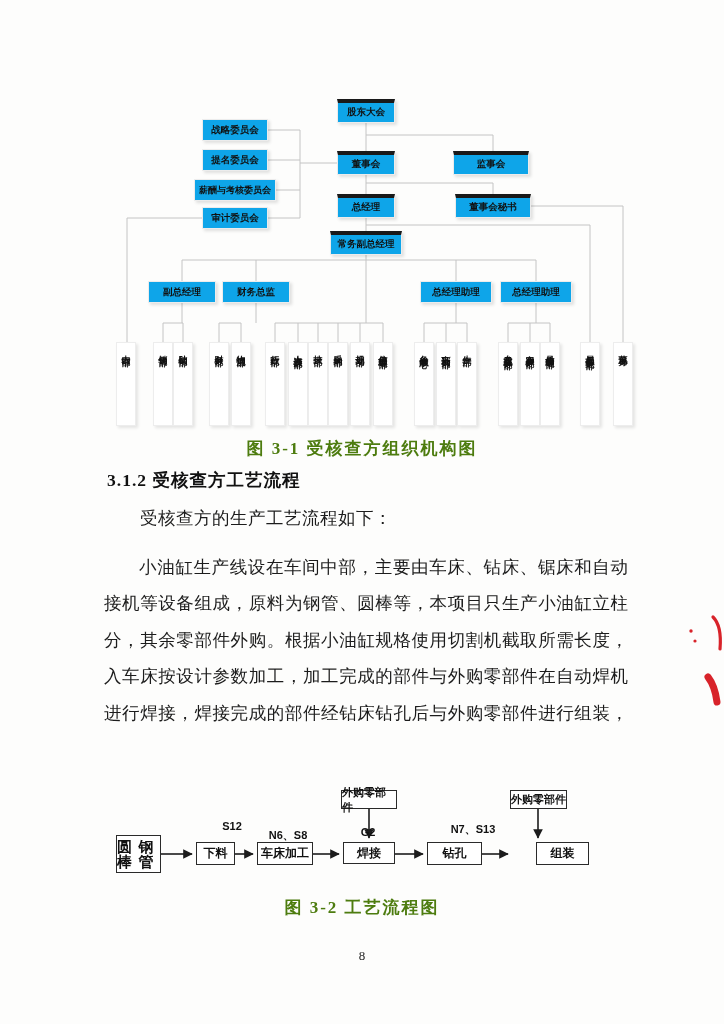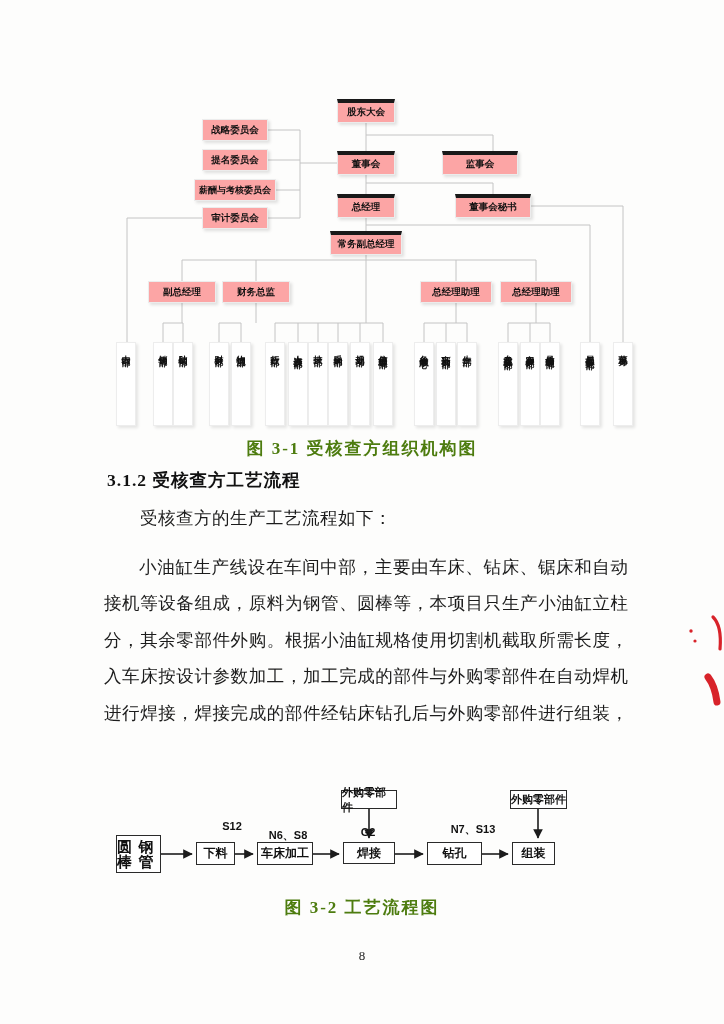--- a/index.html
+++ b/index.html
@@ -2,21 +2,21 @@
 <html><head>
 <meta charset="utf-8">
 <style>
   html,body{margin:0;padding:0;}
   body{width:724px;height:1024px;background:#fdfdfc;position:relative;overflow:hidden;
        font-family:"Liberation Serif",serif;color:#1c1c1c;}
 
   
   #orgchart{position:absolute;left:70px;top:95px;width:590px;height:345px;}
   #orgchart svg{position:absolute;left:0;top:0;}
-  .orgbox{position:absolute;background:#fca5a5;border:1px solid #ececec;
+  .orgbox{position:absolute;background:#0ea5e9;border:1px solid #ececec;
           box-shadow:2px 2px 3px rgba(0,0,0,.12);display:flex;align-items:center;justify-content:center;
           font:bold 9.5px "Liberation Sans",sans-serif;color:#111;white-space:nowrap;box-sizing:border-box;}
   .orgbox.topbar{border-top:4px solid #191919;}
   .slat{position:absolute;width:20px;height:84px;top:247px;background:#fff;border:1px solid #ededed;
         box-shadow:2px 2px 3px rgba(0,0,0,.10);display:flex;justify-content:center;padding-top:5px;
         box-sizing:border-box;font:bold 9px/1.12 "Liberation Sans",sans-serif;color:#111;}
   .slat span{writing-mode:vertical-rl;text-orientation:upright;letter-spacing:1px;}
 
   
   .caption{position:absolute;left:0;width:724px;text-align:center;
@@ -69,21 +69,21 @@
       <path d="M466 208 V228 M438 228 H480 M438 228 V247 M460 228 V247 M480 228 V247"></path>
     </g>
   </svg>
 
   <div class="orgbox topbar" style="left:267px;top:4px;width:58px;height:24px">股东大会</div>
   <div class="orgbox" style="left:132px;top:24px;width:66px;height:22px">战略委员会</div>
   <div class="orgbox" style="left:132px;top:54px;width:66px;height:22px">提名委员会</div>
   <div class="orgbox" style="left:124px;top:84px;width:82px;height:22px;font-size:9px">薪酬与考核委员会</div>
   <div class="orgbox" style="left:132px;top:112px;width:66px;height:22px">审计委员会</div>
   <div class="orgbox topbar" style="left:267px;top:56px;width:58px;height:24px">董事会</div>
-  <div class="orgbox topbar" style="left:372px;top:56px;width:76px;height:24px">监事会</div>
+  <div class="orgbox topbar" style="left:383px;top:56px;width:76px;height:24px">监事会</div>
   <div class="orgbox topbar" style="left:267px;top:99px;width:58px;height:24px">总经理</div>
   <div class="orgbox topbar" style="left:385px;top:99px;width:76px;height:24px">董事会秘书</div>
   <div class="orgbox topbar" style="left:260px;top:136px;width:72px;height:24px">常务副总经理</div>
   <div class="orgbox" style="left:78px;top:186px;width:68px;height:22px">副总经理</div>
   <div class="orgbox" style="left:152px;top:186px;width:68px;height:22px">财务总监</div>
   <div class="orgbox" style="left:350px;top:186px;width:72px;height:22px">总经理助理</div>
   <div class="orgbox" style="left:430px;top:186px;width:72px;height:22px">总经理助理</div>
 
   <div class="slat" style="left:46px">
       <span>内审部</span>
@@ -177,21 +177,21 @@
   </svg>
 
   <div class="fbox fstart" style="left:36px;top:50px;width:45px;height:38px">
     <span>圆棒</span>
     <span>钢管</span>
   </div>
   <div class="fbox" style="left:116px;top:57px;width:39px;height:23px">下料</div>
   <div class="fbox" style="left:177px;top:57px;width:56px;height:23px">车床加工</div>
   <div class="fbox" style="left:263px;top:57px;width:52px;height:22px">焊接</div>
   <div class="fbox" style="left:347px;top:57px;width:55px;height:23px">钻孔</div>
-  <div class="fbox" style="left:432px;top:57px;width:43px;height:23px">组装</div>
+  <div class="fbox" style="left:456px;top:57px;width:53px;height:23px">组装</div>
 
   <div class="fbox small" style="left:261px;top:5px;width:56px;height:19px">外购零部件</div>
   <div class="fbox small" style="left:430px;top:5px;width:57px;height:19px">外购零部件</div>
 
   <span class="flabel" style="left:152px;top:35px">S12</span>
   <span class="flabel" style="left:208px;top:43px">N6、S8</span>
   <span class="flabel" style="left:288px;top:41px">G2</span>
   <span class="flabel" style="left:393px;top:37px">N7、S13</span>
 </div>
 

